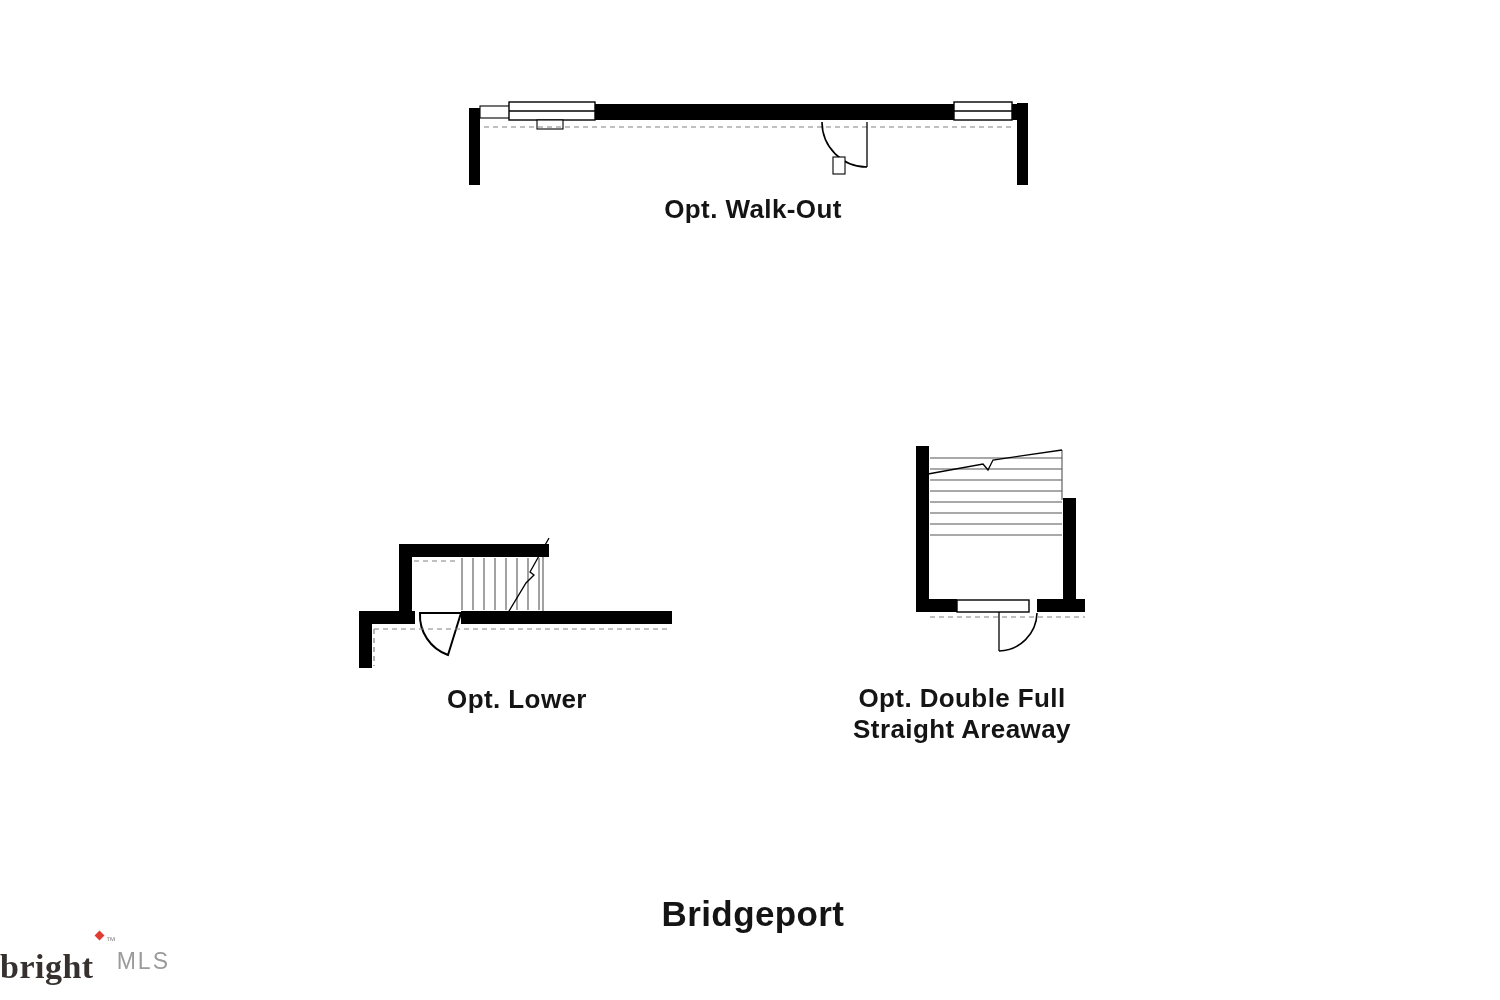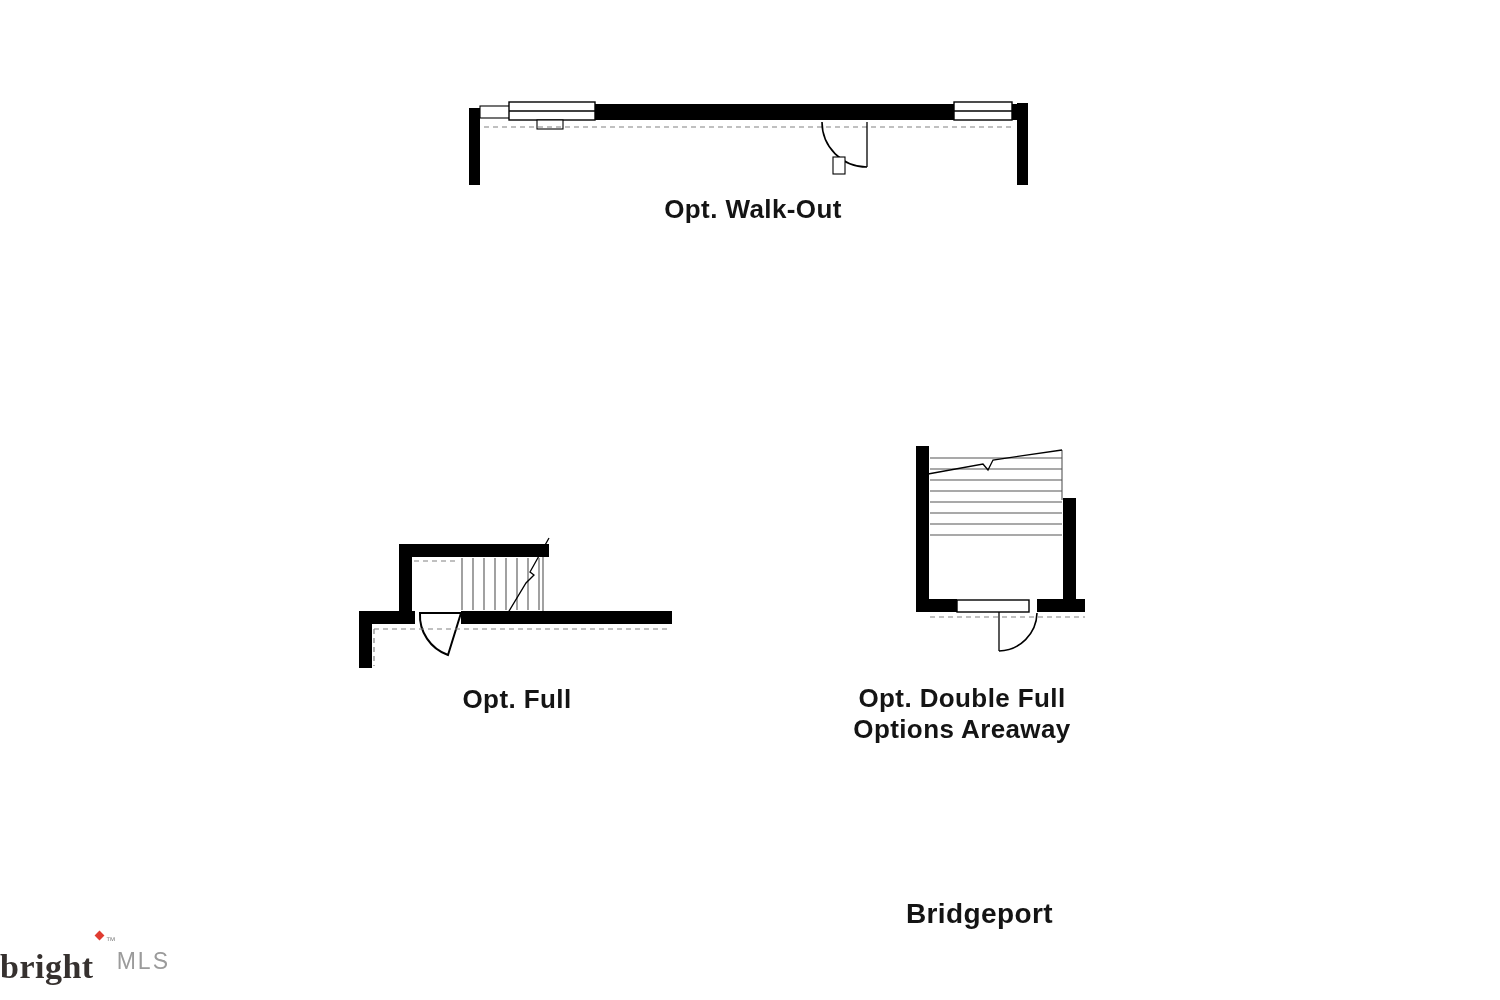--- a/index.html
+++ b/index.html
@@ -38,24 +38,24 @@
     font-size: 26px;
     line-height: 31px;
     letter-spacing: 0.4px;
   }
   #walkout-label  { left: 553px; top: 194px; width: 400px; }
   #rear-label     { left: 342px; top: 684px; width: 350px; }
   #straight-label { left: 782px; top: 683px; width: 360px; }
   .page-title {
     position: absolute;
     left: 453px; top: 896px; width: 600px;
-    text-align: right;
+    text-align: center;
     font-weight: 700;
     color: var(--text, #141414);
-    font-size: 28px;
+    font-size: 35px;
     line-height: 35px;
     letter-spacing: 0.4px;
   }
   
   .logo {
     position: absolute;
     left: 0; top: 948px;
     display: flex;
     align-items: flex-start;
   }
@@ -165,26 +165,26 @@
       </g>
       <line class="dashed" x1="930" y1="617" x2="1085" y2="617"></line>
     </g>
   </svg>
 
   <div class="plan-label" id="walkout-label">
     <div>Opt. Walk-Out</div>
   </div>
 
   <div class="plan-label" id="rear-label">
-    <div>Opt. Full</div>
+    <div>Opt. Lower</div>
   </div>
 
   <div class="plan-label" id="straight-label">
     <div>Opt. Double Full</div>
-    <div>Options Areaway</div>
+    <div>Straight Areaway</div>
   </div>
 
   <div class="page-title">
     <div>Bridgeport</div>
   </div>
 
   <div class="logo">
     <span class="logo-brand">bright</span>
     <span class="logo-mark"></span>
     <span class="logo-tm">™</span>

